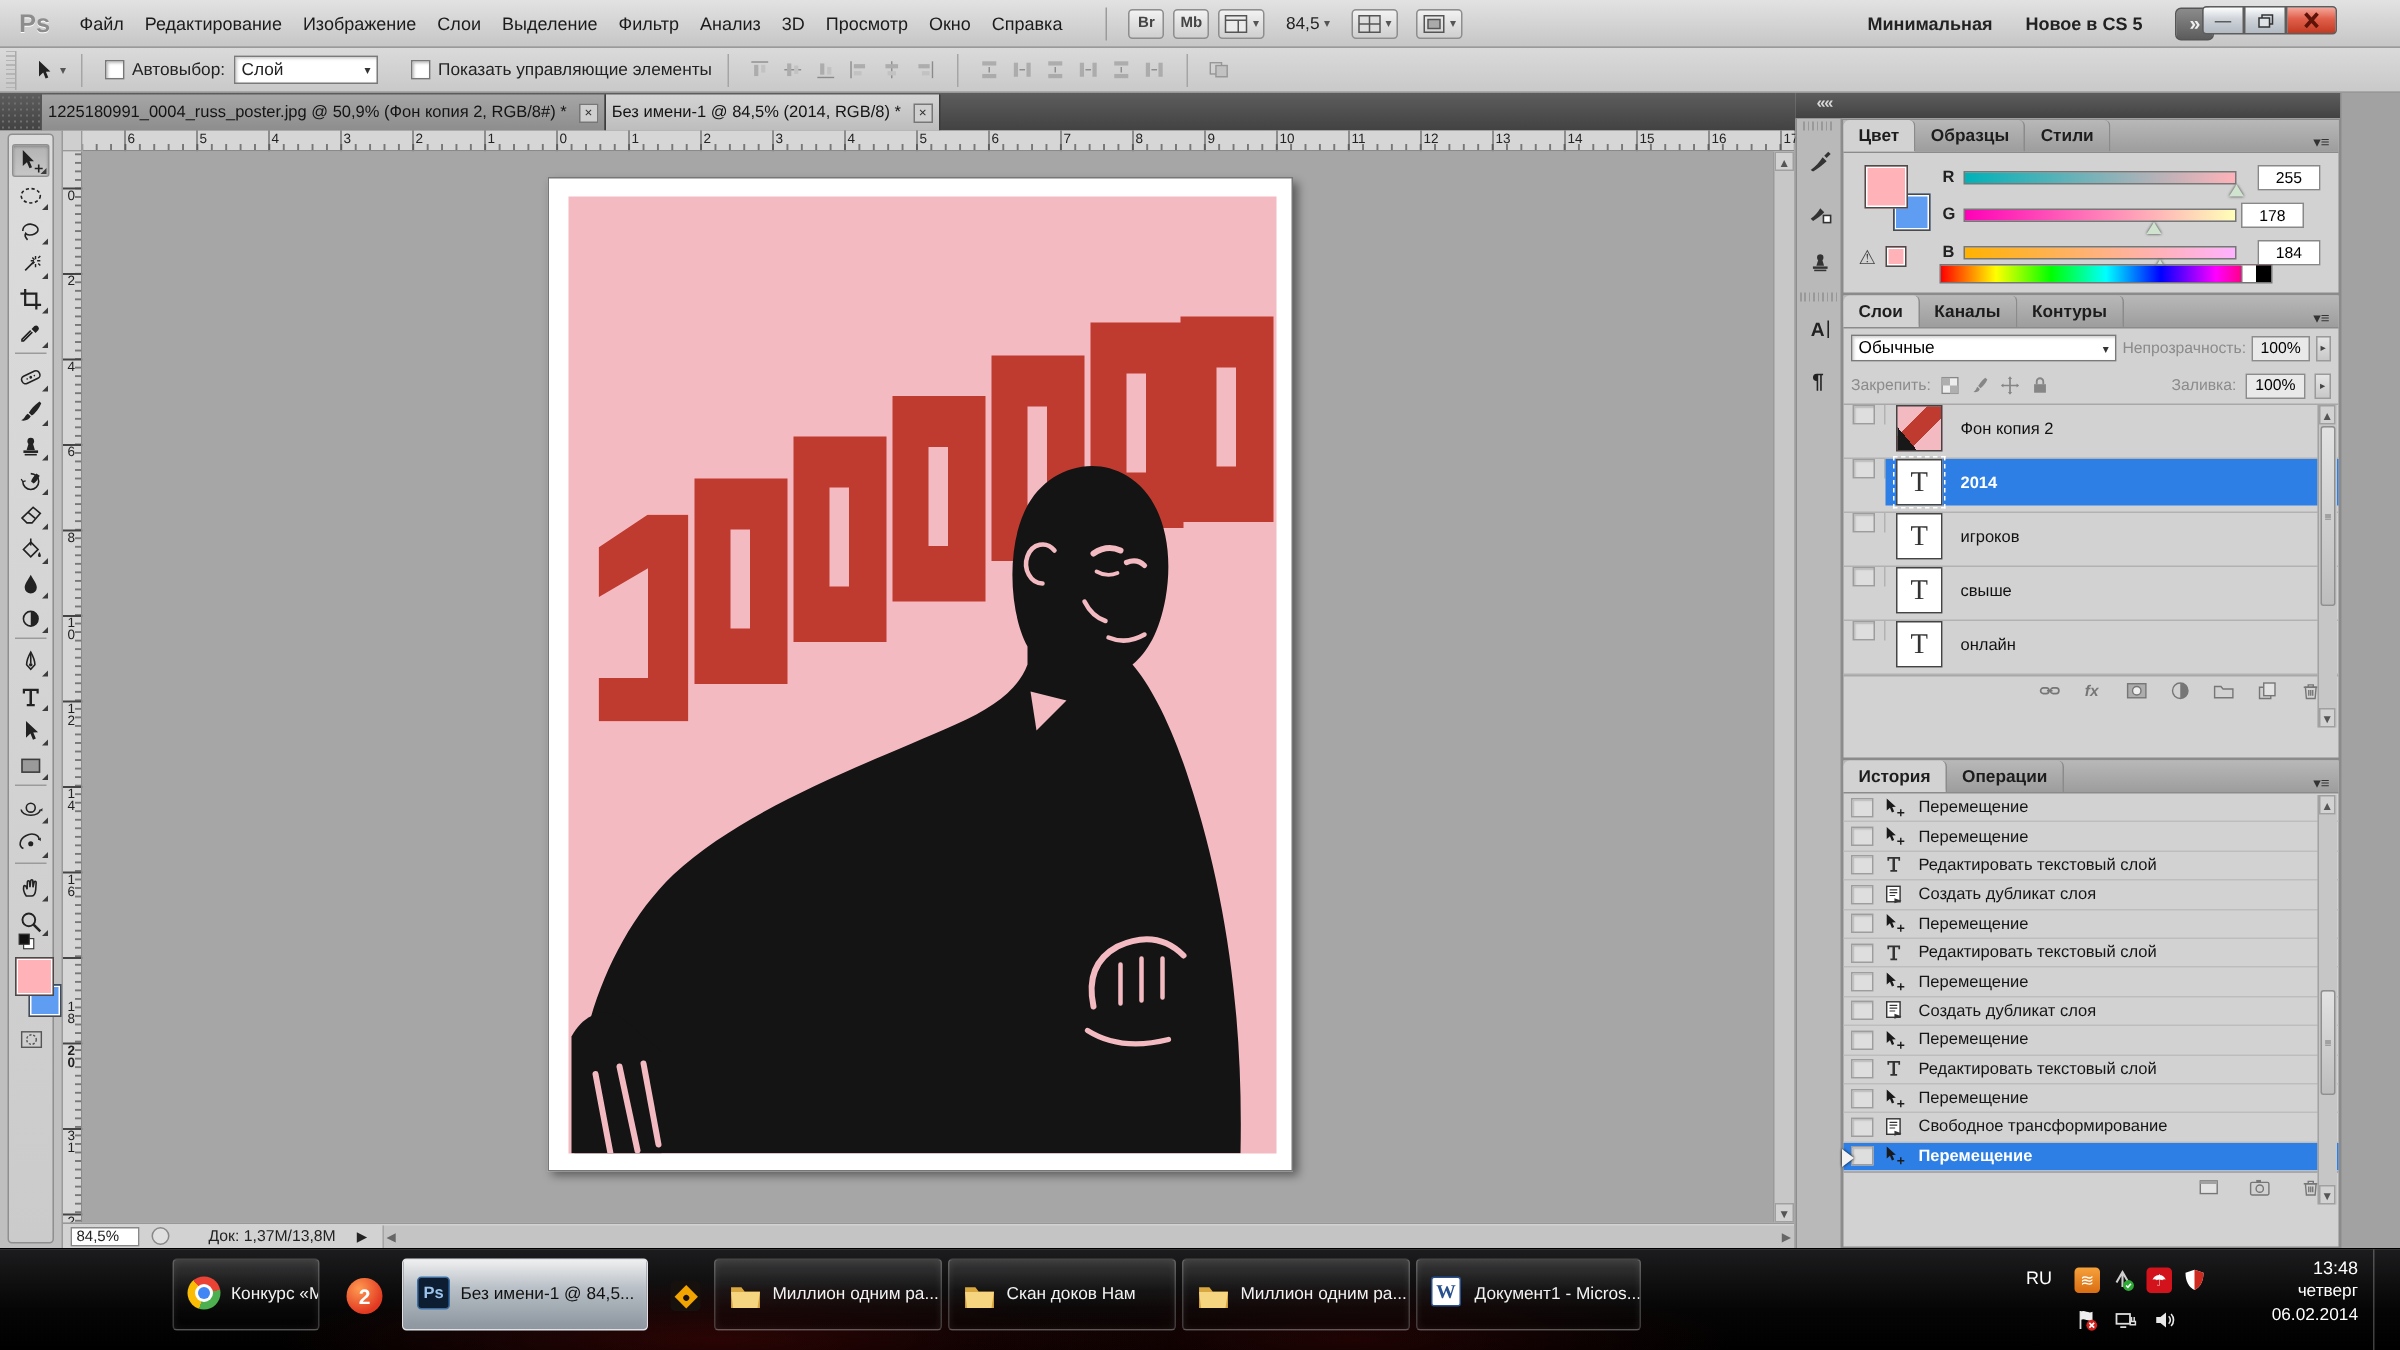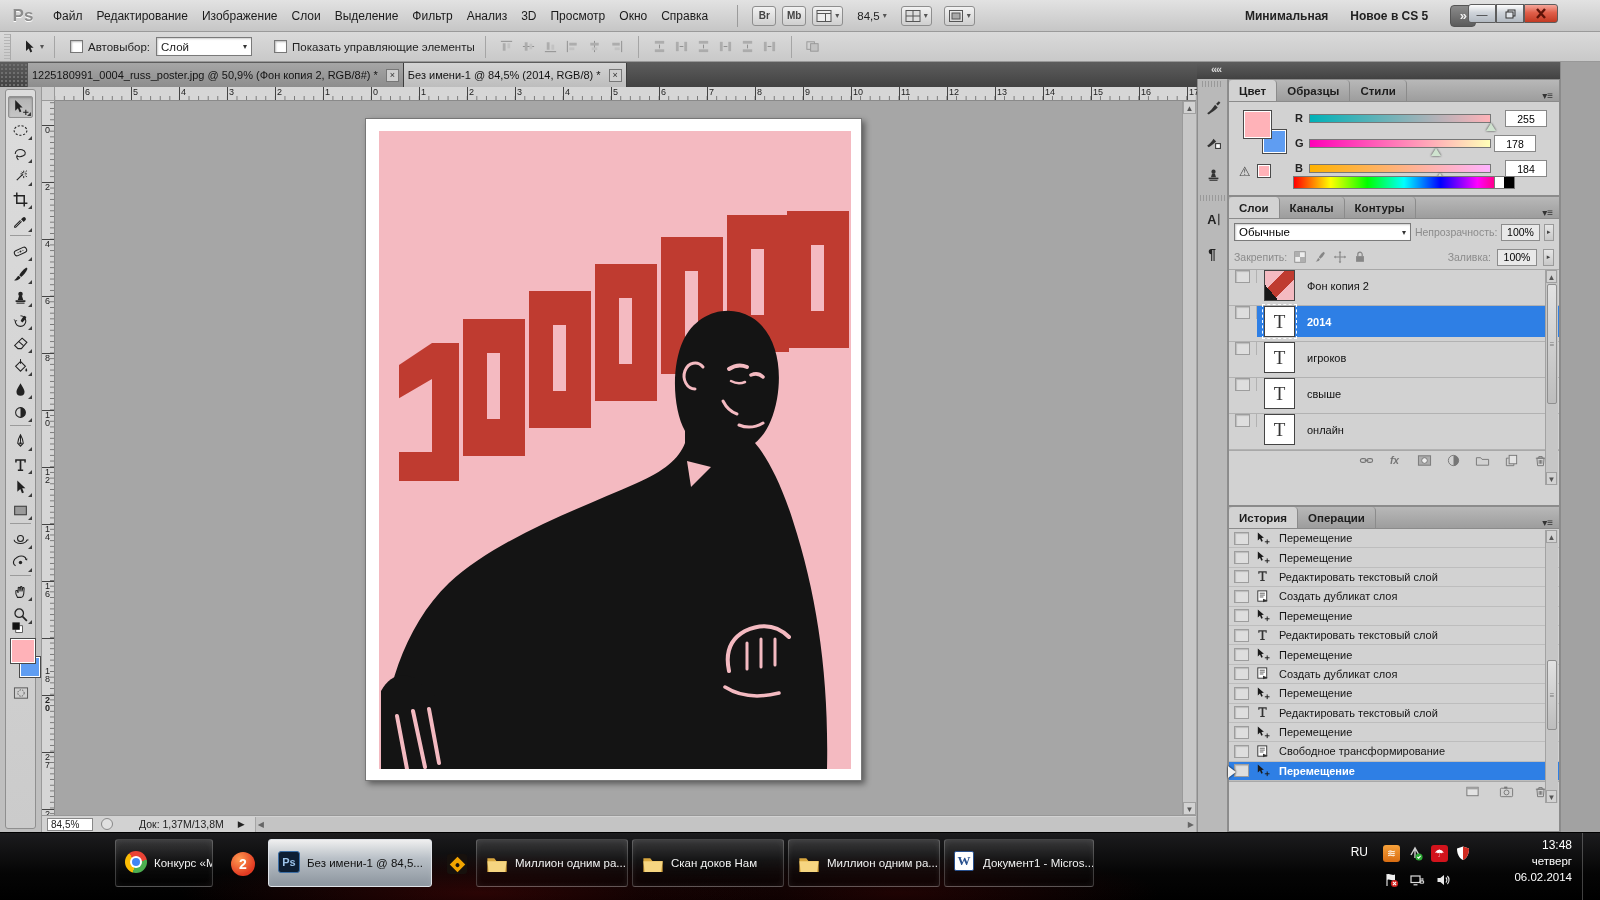--- a/index.html
+++ b/index.html
@@ -371,21 +371,21 @@
       <span style="top: 83px;">2</span>
       <span style="top: 140px;">4</span>
       <span style="top: 197px;">6</span>
       <span style="top: 254px;">8</span>
       <span style="top: 311px;">10</span>
       <span style="top: 368px;">12</span>
       <span style="top: 425px;">14</span>
       <span style="top: 482px;">16</span>
       <span style="top: 567px;">18</span>
       <span style="top: 596px; font-weight: bold;">20</span>
-      <span style="top: 653px;">27</span>
+      <span style="top: 653px;">31</span>
       <span style="top: 710px;">24</span>
     </div>
 
   <div id="toolcol">
     <div id="toolstrip">
         <div class="tool sel" style="top: 6px;">
           <svg viewBox="0 0 16 16" width="100%" height="100%">
             <path d="M3 1 L3 11 L5.6 8.6 L7.2 12.4 L8.8 11.7 L7.2 8 L10 8 Z" fill="#222"></path>
             <g stroke="#222" stroke-width="1">
               <path d="M10.5 12.5 h5 M13 10 v5"></path>

